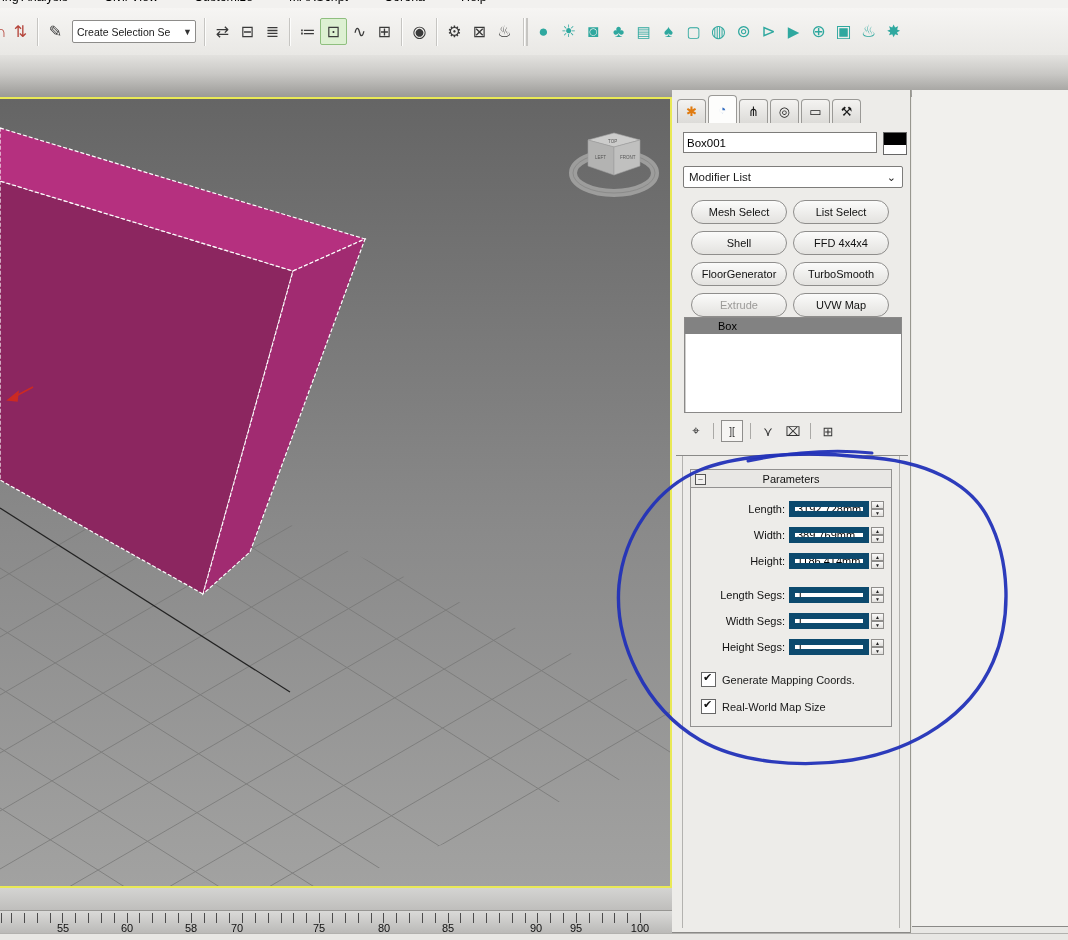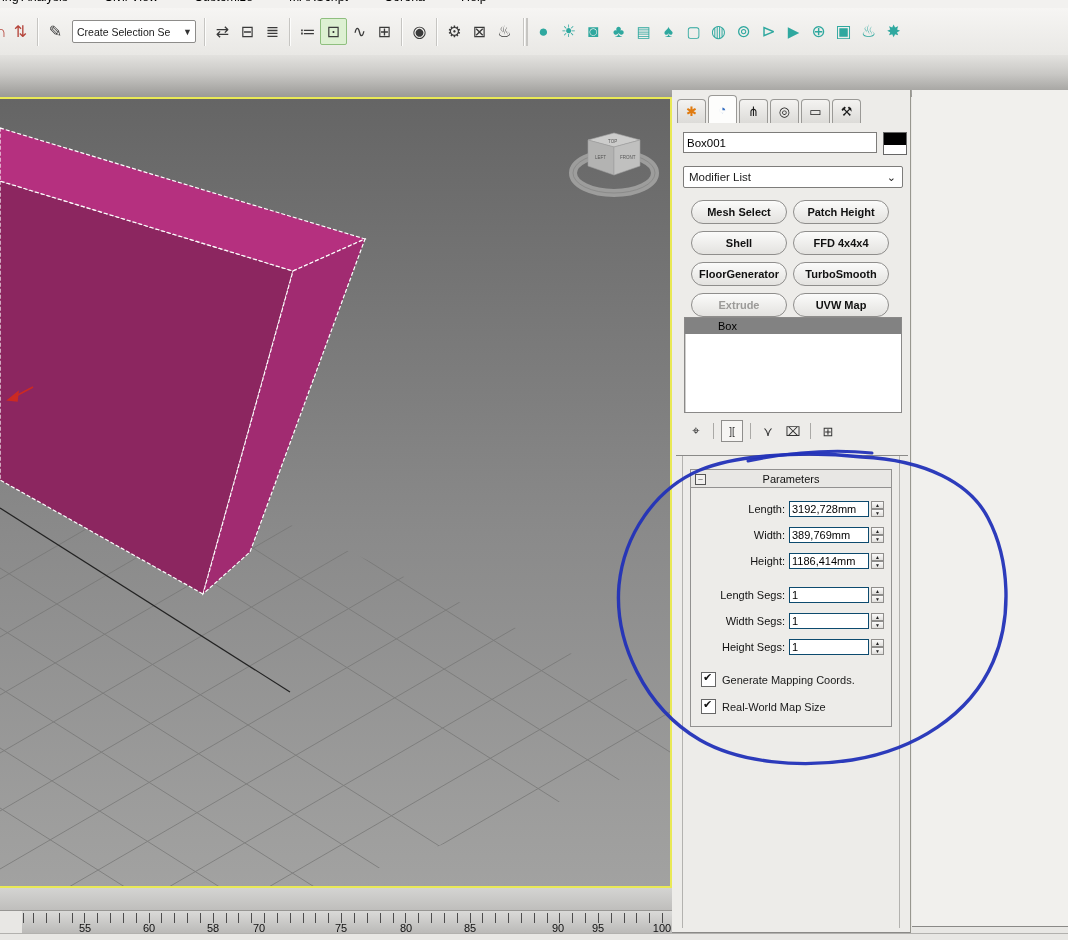--- a/index.html
+++ b/index.html
@@ -28,21 +28,21 @@
         background:linear-gradient(#e3e2df 0%,#c9c8c5 45%,#9a9996 100%);}
   
   #viewport{position:absolute;left:0;top:97px;width:672px;height:791px;box-sizing:border-box;
             border-top:2px solid #e9e955;border-right:2px solid #e9e955;border-bottom:2px solid #e9e955;
             background:#777;}
   #viewport svg{display:block;}
   
   #timeslider{position:absolute;left:0;top:888px;width:672px;height:22px;
               background:linear-gradient(#d4d4d2,#bfbebc);border-bottom:1px solid #979693;}
   #ruler{position:absolute;left:0;top:911px;width:672px;height:23px;
-         background:linear-gradient(#dadad8,#b9b8b6);border-bottom:1px solid #a5a4a2;margin-left:22px;}
+         background:linear-gradient(#dadad8,#b9b8b6);border-bottom:1px solid #a5a4a2;}
   #ruler .ticks{position:absolute;left:0;top:2px;width:652px;height:10px;
      background:repeating-linear-gradient(90deg,#4c4c4c 0 1px,transparent 1px 12.84px);
      background-position:11px 0;}
   #ruler .lab{position:absolute;top:11px;width:28px;text-align:center;font-size:11px;color:#111;}
   #statusbar{position:absolute;left:0;top:933px;width:1068px;height:7px;background:#e8e7e4;border-top:1px solid #b2b1ae;}
   
   #cmdpanel{position:absolute;left:672px;top:90px;width:239px;height:843px;box-sizing:border-box;
             background:#edecE9;border-right:1px solid #98978f;border-bottom:1px solid #8a8987;font-size:11px;}
   #tabs{position:absolute;left:5px;top:6px;height:27px;display:flex;align-items:flex-end;}
   .tab{width:27px;height:23px;border:1px solid #9a9996;border-bottom:none;border-radius:4px 4px 0 0;
@@ -52,41 +52,41 @@
   #objname{position:absolute;left:0;top:0;width:194px;height:21px;box-sizing:border-box;border:1px solid #7d7c7a;
            background:#fff;font-size:11.5px;font-family:"Liberation Sans",sans-serif;padding:0 3px;}
   #swatch{position:absolute;left:200px;top:0;width:22px;height:21px;border:1px solid #666;
           background:linear-gradient(#000 0 55%,#fff 55%);}
   #modlist{position:absolute;left:11px;top:76px;width:220px;height:22px;box-sizing:border-box;background:#fff;
            border:1px solid #7d7c7a;border-radius:2px;display:flex;align-items:center;padding-left:5px;font-size:11.5px;}
   #modlist .chev{margin-left:auto;padding-right:6px;font-size:11px;color:#222;}
   #modbtns{position:absolute;left:19px;top:110px;width:200px;display:grid;
            grid-template-columns:96px 96px;grid-gap:7px 6px;}
   .mbtn{height:22px;border:1px solid #8f8e8c;border-radius:12px;background:linear-gradient(#fbfbfa,#e3e2df);
-        display:flex;align-items:center;justify-content:center;font-size:11px;color:#111;font-weight:bold;}
+        display:flex;align-items:center;justify-content:center;font-size:11px;color:#111;}
   .mbtn.disabled{color:#9b9a98;}
   #stackbox{position:absolute;left:12px;top:227px;width:216px;height:94px;background:#fff;
             border:1px solid #8a8988;box-shadow:inset 1px 1px 0 #cfcecc;}
   .stackrow{height:16px;background:#828282;color:#000;font-size:11px;display:flex;align-items:center;padding-left:33px;}
   #stacktools{position:absolute;left:14px;top:330px;height:22px;display:flex;align-items:center;gap:5px;}
   .sti{width:20px;height:20px;display:flex;align-items:center;justify-content:center;font-size:13px;color:#333;}
   .sti.boxed{border:1px solid #8f8e8c;background:#f6f5f3;font-size:10px;}
   .stsep{width:1px;height:16px;background:#aaa9a6;margin:0 2px;}
   #paramdivider{position:absolute;left:4px;top:365px;width:232px;border-top:1px solid #8a8a88;}
   #paramcol{position:absolute;left:10px;top:366px;width:218px;height:472px;box-sizing:border-box;
             border-left:1px solid #b3b2af;border-right:1px solid #b3b2af;}
   #rollout{margin:13px 7px 0 7px;border:1px solid #929190;background:#edecE9;}
   #rollhead{position:relative;height:17px;border-bottom:1px solid #929190;background:#e8e7e4;
             display:flex;align-items:center;justify-content:center;font-size:11px;color:#111;}
   #rollmin{position:absolute;left:4px;top:4px;width:9px;height:9px;border:1px solid #555;font-size:8px;
            line-height:7px;text-align:center;color:#333;background:#f2f1ef;}
   .prow{display:flex;align-items:center;height:26px;}
   .prow.gap{margin-top:8px;}
   .plabel{width:92px;text-align:right;padding-right:4px;font-size:11px;color:#111;}
-  .pfield{width:80px;height:16px;box-sizing:border-box;border:1px solid #0c4a6e;background:#fff;
+  .pfield{width:80px;height:16px;box-sizing:border-box;border:6px solid #0c4a6e;background:#fff;
           font-size:11px;font-family:"Liberation Sans",sans-serif;padding:0 2px;}
   .spinner{width:13px;height:16px;margin-left:2px;display:flex;flex-direction:column;}
   .spinner span{flex:1;border:1px solid #8f8e8c;background:linear-gradient(#fafaf9,#e0dfdc);
                 font-size:5px;line-height:6px;text-align:center;color:#222;}
   .cbrow{display:flex;align-items:center;margin:12px 0 0 8px;}
   .cb{width:13px;height:13px;border:1px solid #666;background:#fff;margin-right:6px;position:relative;}
   .cb.checked::after{content:"✔";position:absolute;left:1px;top:-2px;font-size:11px;color:#111;}
   #emptypanel{position:absolute;left:912px;top:90px;width:156px;height:836px;background:#f1f0ed;
               border-bottom:1px solid #8a8987;}
   
@@ -247,21 +247,21 @@
       <div id="swatch"></div>
     </div>
 
     <div id="modlist">
       <span>Modifier List</span>
       <span class="chev">⌄</span>
     </div>
 
     <div id="modbtns">
       <div class="mbtn">Mesh Select</div>
-      <div class="mbtn">Patch Height</div>
+      <div class="mbtn">List Select</div>
       <div class="mbtn">Shell</div>
       <div class="mbtn">FFD 4x4x4</div>
       <div class="mbtn">FloorGenerator</div>
       <div class="mbtn">TurboSmooth</div>
       <div class="mbtn disabled">Extrude</div>
       <div class="mbtn">UVW Map</div>
     </div>
 
     <div id="stackbox">
       <div class="stackrow">Box</div>

